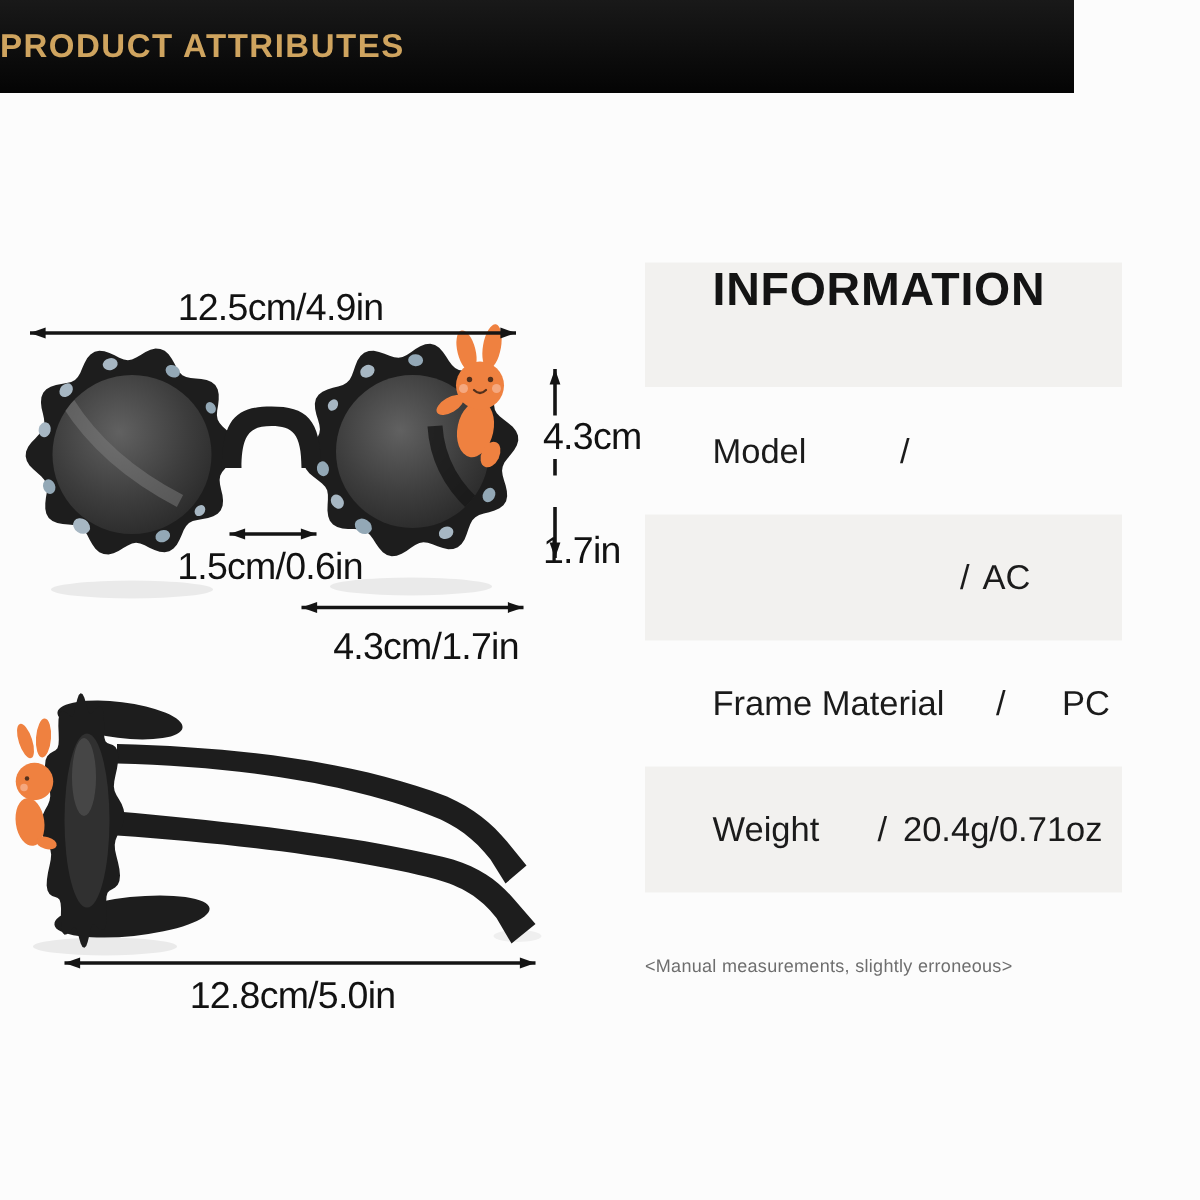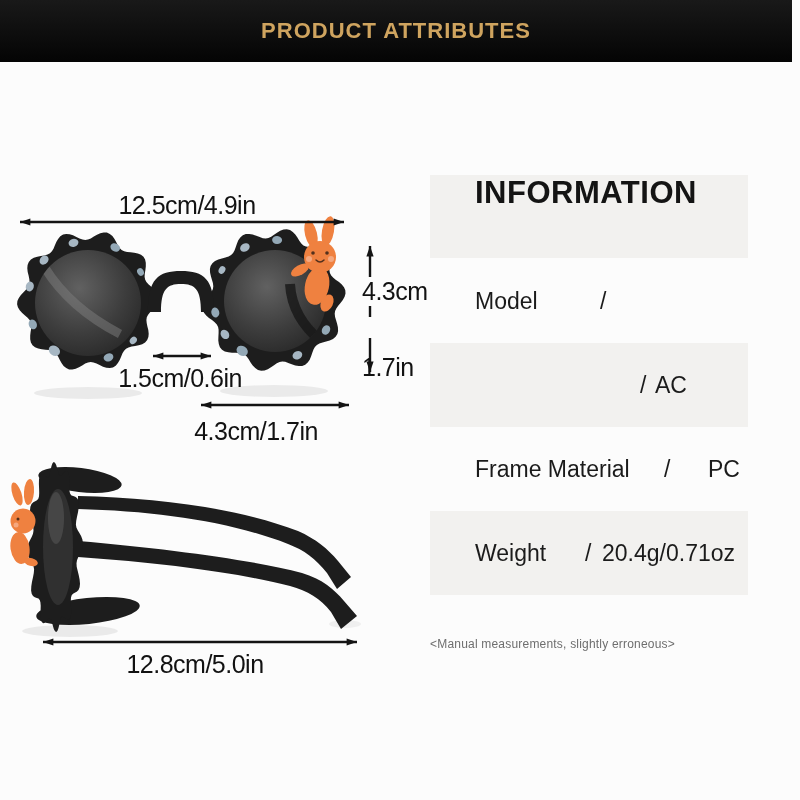--- a/index.html
+++ b/index.html
@@ -1,35 +1,35 @@
 <!DOCTYPE html>
 <html style="--gold: #cfa45f; --band: #f2f1ef;"><head>
 <meta charset="utf-8">
 <style>
   html,body{margin:0;padding:0;}
   body{width:800px;height:800px;overflow:hidden;background:#fcfcfc;
        font-family:"Liberation Sans", sans-serif;}
   .page{position:relative;width:800px;height:800px;background:#fcfcfc;}
 
   
-  .banner{position:absolute;left:0;top:0;width:792px;height:62px;
+  .banner{position:absolute;left:0;top:0;width:716px;height:62px;
           background:linear-gradient(180deg,#191919,#040404);
-          display:flex;align-items:center;justify-content:center;}
+          display:flex;align-items:center;}
   .banner-title{font-size:22px;font-weight:bold;letter-spacing:1px;
                 color:var(--gold,#cfa45f);}
 
   
   #fig{position:absolute;left:0;top:0;width:800px;height:800px;}
 
   
   .dim{position:absolute;font-weight:normal;font-size:25px;letter-spacing:-0.5px;
        color:#121212;white-space:nowrap;line-height:1;}
   .lbl-width {left:187px;top:193px;transform:translateX(-50%);}
   .lbl-bridge{left:180px;top:366px;transform:translateX(-50%);}
-  .lbl-lens  {left:256px;top:419px;transform:translateX(-50%);}
+  .lbl-lens  {left:284px;top:419px;transform:translateX(-50%);}
   .lbl-temple{left:195px;top:652px;transform:translateX(-50%);}
   .lbl-hcm{left:362px;top:279px;}
   .lbl-hin{left:362px;top:316px;margin-top:39px;}
 
   
   .info{position:absolute;left:430px;top:175px;width:318px;color:#1b1b1b;}
   .info-title-band{height:83px;background:var(--band,#f2f1ef);
        display:flex;align-items:flex-start;padding-left:45px;box-sizing:border-box;
        font-size:31px;font-weight:bold;letter-spacing:.5px;color:#141414;}
   .row{position:relative;height:84px;text-decoration:underline;}

